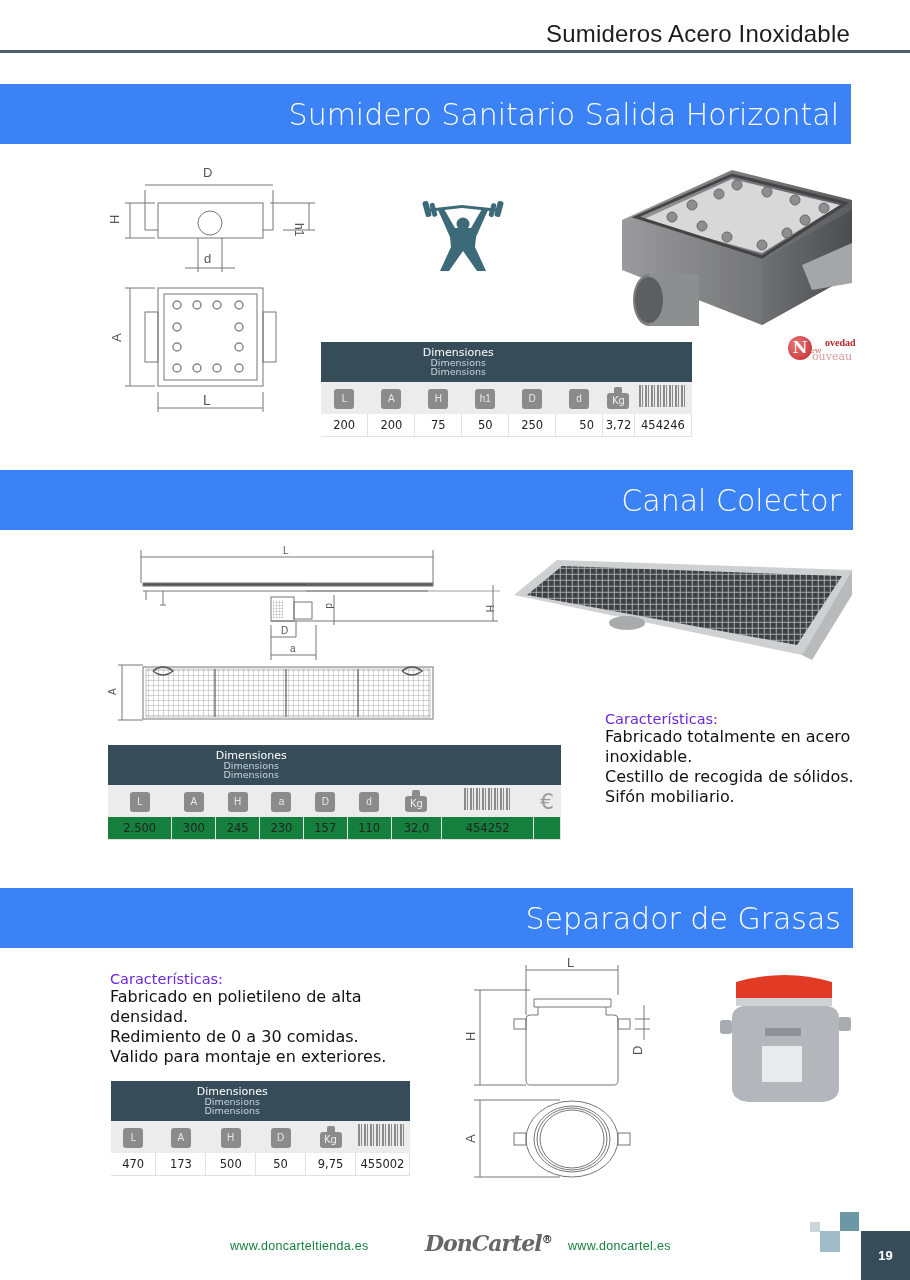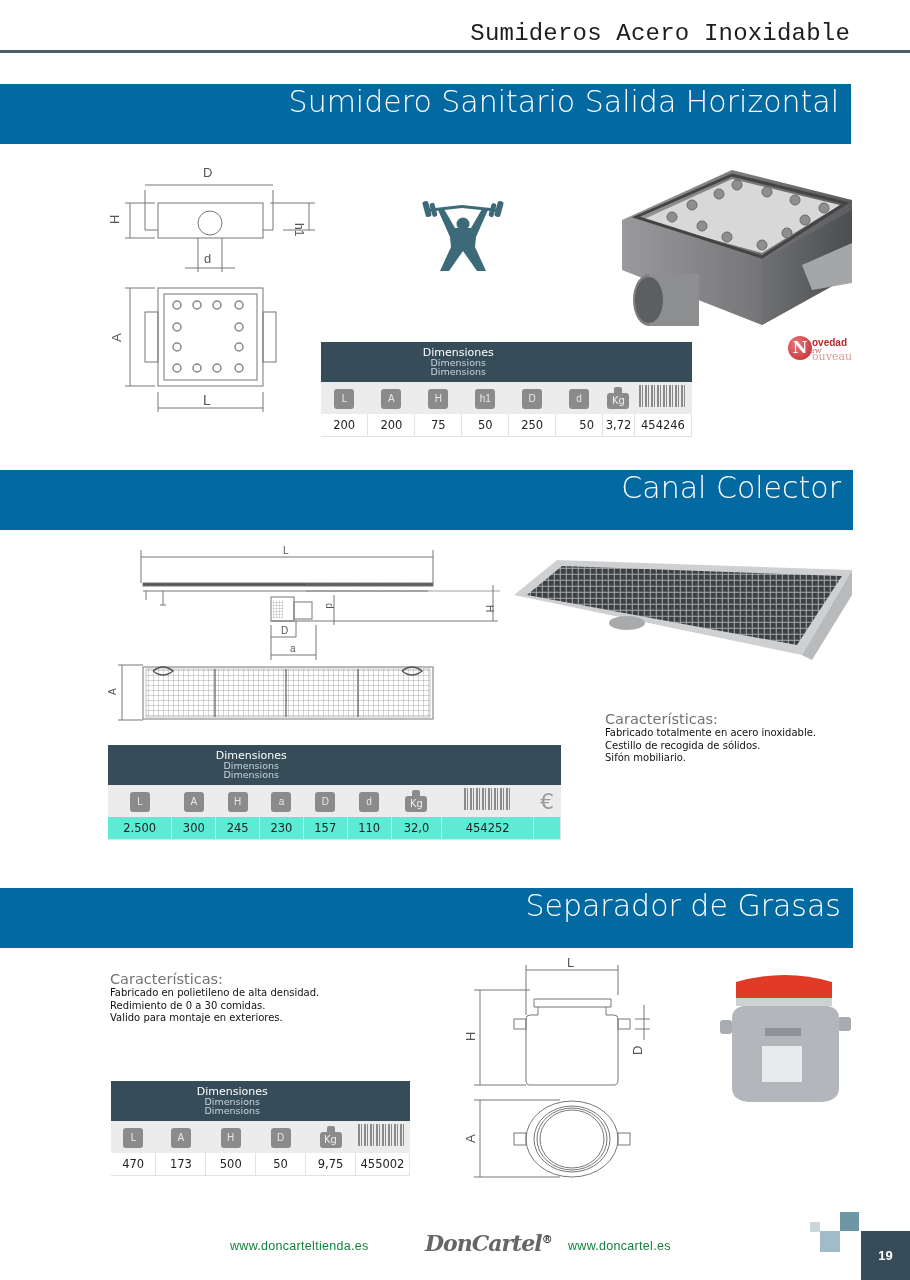--- a/index.html
+++ b/index.html
@@ -1,37 +1,37 @@
 <!DOCTYPE html>
 <html><head>
 <meta charset="utf-8">
 <style>
   *{box-sizing:border-box;margin:0;padding:0}
   body{width:910px;height:1280px;background:#fff;position:relative;overflow:hidden;font-family:"Liberation Sans",sans-serif;color:#222}
   .abs{position:absolute}
-  .top-title{right:60px;top:20px;font-size:24px;color:#1d1d1d;font-family:Liberation Mono, monospace;font-weight:300;letter-spacing:0.2px}
+  .top-title{right:60px;top:20px;font-size:24px;color:#1d1d1d;font-family:Liberation Sans, sans-serif;font-weight:300;letter-spacing:0.2px}
   .top-rule{left:0;top:50px;width:910px;height:3px;background:#4d5f6b}
-  .banner{left:0;height:60px;background:#0369a1;color:#fff;display:flex;justify-content:flex-end;padding-right:12px;font-family:"DejaVu Sans",sans-serif;font-size:30px;font-weight:300}
+  .banner{left:0;height:60px;background:#3b82f6;color:#fff;display:flex;align-items:center;justify-content:flex-end;padding-right:12px;font-family:"DejaVu Sans",sans-serif;font-size:30px;font-weight:300}
   .banner.b1{top:84px;width:851px}
   .banner.b2{top:470px;width:853px}
   .banner.b3{top:888px;width:853px}
   table.dims{border-collapse:collapse;font-family:"DejaVu Sans",sans-serif}
   table.dims th.head{background:#364d59;color:#fff;font-weight:normal;text-align:center;padding:3px 6px 2px 0;line-height:1}
   .h-es{font-size:11px;display:block}
   .h-en,.h-fr{font-size:9.5px;color:#c9d3d9;display:block}
   table.dims tr.icons td{background:#ececec;text-align:center;height:32px}
   .sym{display:inline-block;width:20px;height:20px;border-radius:3px;background:#8b8b8b;color:#e8e8e8;font-size:10px;line-height:20px;text-align:center;font-family:"Liberation Sans",sans-serif}
   .kg{display:inline-block;width:22px;height:16px;border-radius:3px;background:#8b8b8b;color:#eee;font-size:10px;line-height:16px;position:relative;margin-top:6px}
   .kg:before{content:"";position:absolute;top:-6px;left:7px;width:8px;height:6px;background:#8b8b8b;border-radius:2px 2px 0 0}
   .barcode{display:inline-block;width:48px;height:22px;background:repeating-linear-gradient(90deg,#8a8a8a 0 2px,#ececec 2px 3px,#8a8a8a 3px 4px,#ececec 4px 6px)}
   .euro{font-size:22px;color:#9a9a9a;font-family:"DejaVu Sans",sans-serif}
   table.dims tr.vals td{text-align:center;font-size:11.5px;height:22px;border-right:1px solid #e2e2e2;border-bottom:1px solid #e2e2e2;color:#222}
-  table.dims tr.vals.alt td{background:#5eead4}
-  .features h4{font-family:"DejaVu Sans",sans-serif;font-weight:normal;font-size:14.5px;color:#737373;line-height:1.05}
-  .features p{font-family:"DejaVu Sans",sans-serif;font-size:10px;line-height:1.25;color:#111}
+  table.dims tr.vals.alt td{background:#15803d}
+  .features h4{font-family:"DejaVu Sans",sans-serif;font-weight:normal;font-size:14.5px;color:#6d28d9;line-height:1.05}
+  .features p{font-family:"DejaVu Sans",sans-serif;font-size:16px;line-height:1.25;color:#111}
   .footer-link{font-size:12.5px;color:#15803d;letter-spacing:0.3px}
   .logo{font-family:"DejaVu Serif",serif;font-size:22px;font-weight:bold;color:#666;letter-spacing:-1px;font-style:italic}
   .logo sup{font-size:11px;color:#333}
   .pagebox{left:861px;top:1231px;width:49px;height:49px;background:#364d59;color:#fff;font-weight:bold;font-size:13px;display:flex;align-items:center;justify-content:center}
   .sq{position:absolute}
   svg text{font-family:"Liberation Sans",sans-serif}
 </style>
 </head>
 <body>
 
@@ -135,21 +135,21 @@
       <circle cx="150" cy="80" r="5"></circle>
   </g>
   <ellipse cx="37" cy="135" rx="16" ry="26" fill="#7d7e80"></ellipse>
   <rect x="37" y="109" width="50" height="52" fill="#8d8e90"></rect>
   <ellipse cx="37" cy="135" rx="14" ry="23" fill="#5d5e60"></ellipse>
   <polygon points="190,100 240,78 240,118 200,125" fill="#a5a6a8"></polygon>
 </svg>
 
 <div class="abs" style="left:788px;top:336px;width:64px;height:28px">
   <div class="abs" style="left:0;top:0;width:24px;height:24px;border-radius:50%;background:radial-gradient(circle at 35% 35%,#e8787a,#c0262c);color:#fff;font-family:'DejaVu Serif',serif;font-weight:bold;font-size:16px;text-align:center;line-height:24px">N</div>
-  <div class="abs" style="left:24px;top:1px;font-family:Liberation Sans, sans-serif;font-weight:bold;font-size:10px;color:#b7272c">ovedad</div>
+  <div class="abs" style="left:37px;top:1px;font-family:Liberation Serif, serif;font-weight:bold;font-size:10px;color:#b7272c">ovedad</div>
   <div class="abs" style="left:22px;top:11px;font-family:'DejaVu Serif',serif;font-size:8px;color:#c66;line-height:8px">ew</div>
   <div class="abs" style="left:24px;top:17px;font-family:'DejaVu Serif',serif;font-size:11px;color:#d99;line-height:8px">ouveau</div>
 </div>
 
 <table class="abs dims" style="left:321px;top:342px;width:371px">
   <tbody>
       <tr>
     <th class="head" colspan="8" style="height:40px">
       <span style="display:inline-block;text-align:center;margin-right:90px">
         <span class="h-es">Dimensiones</span>

